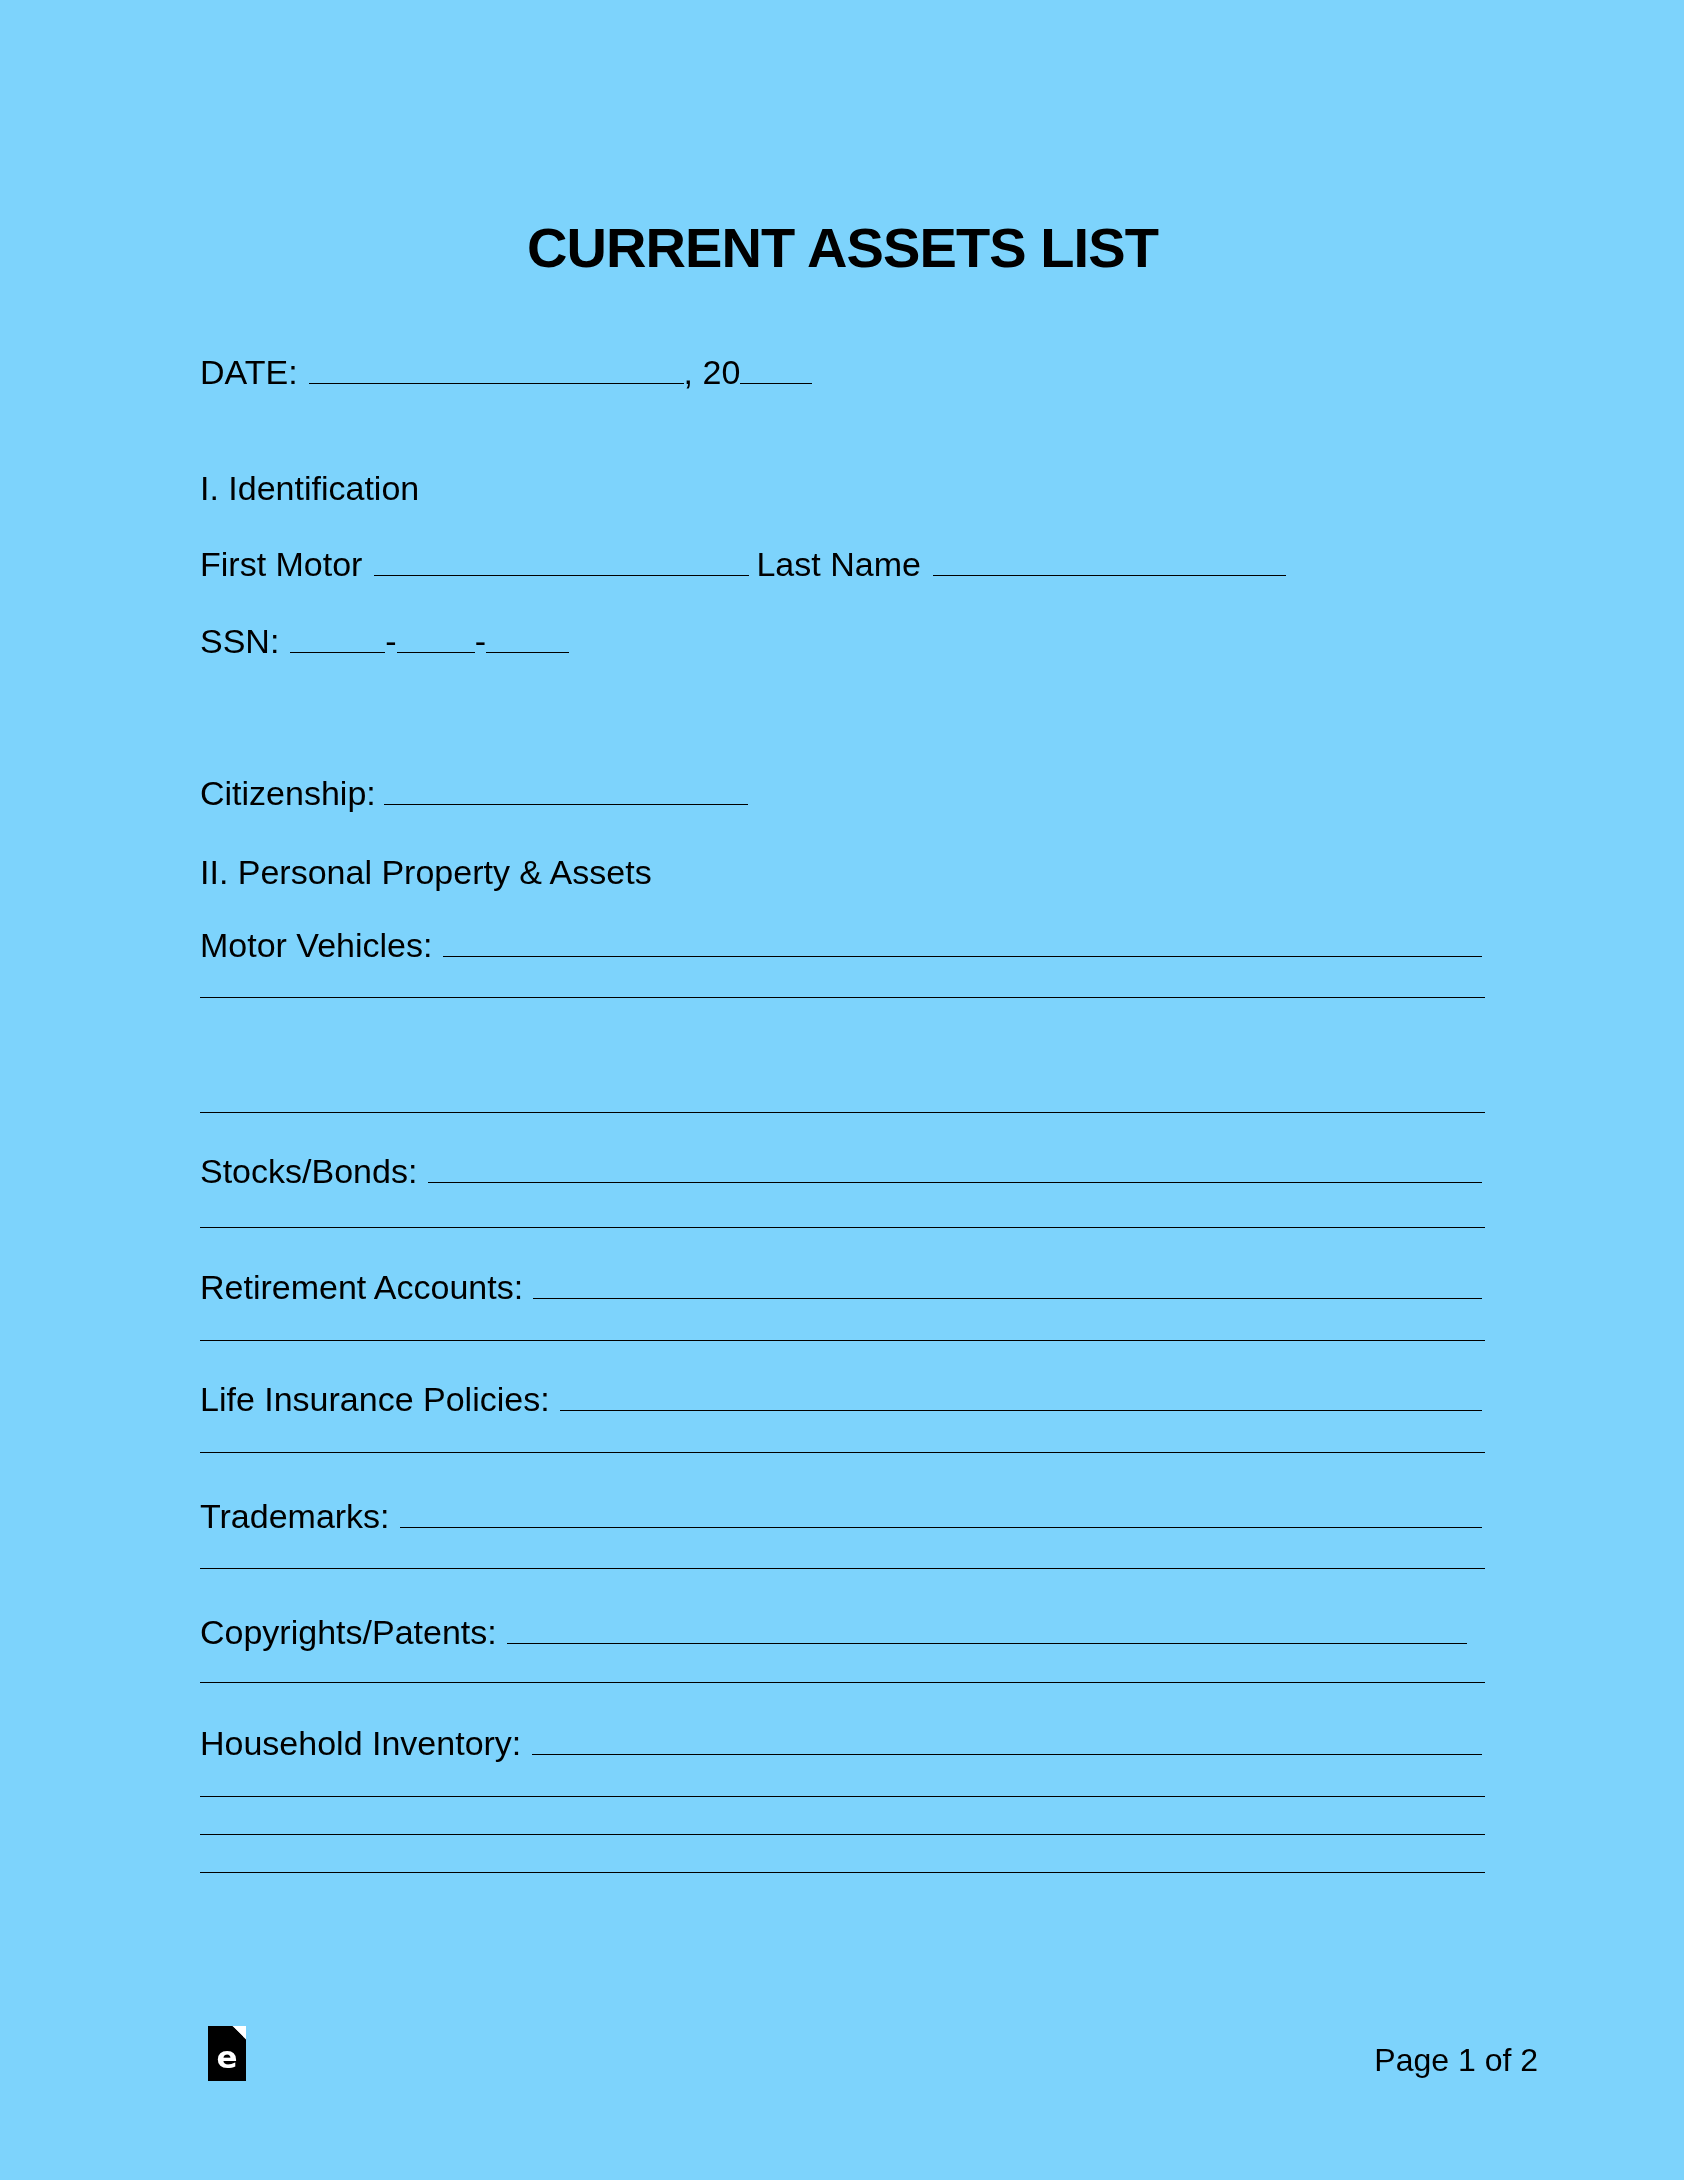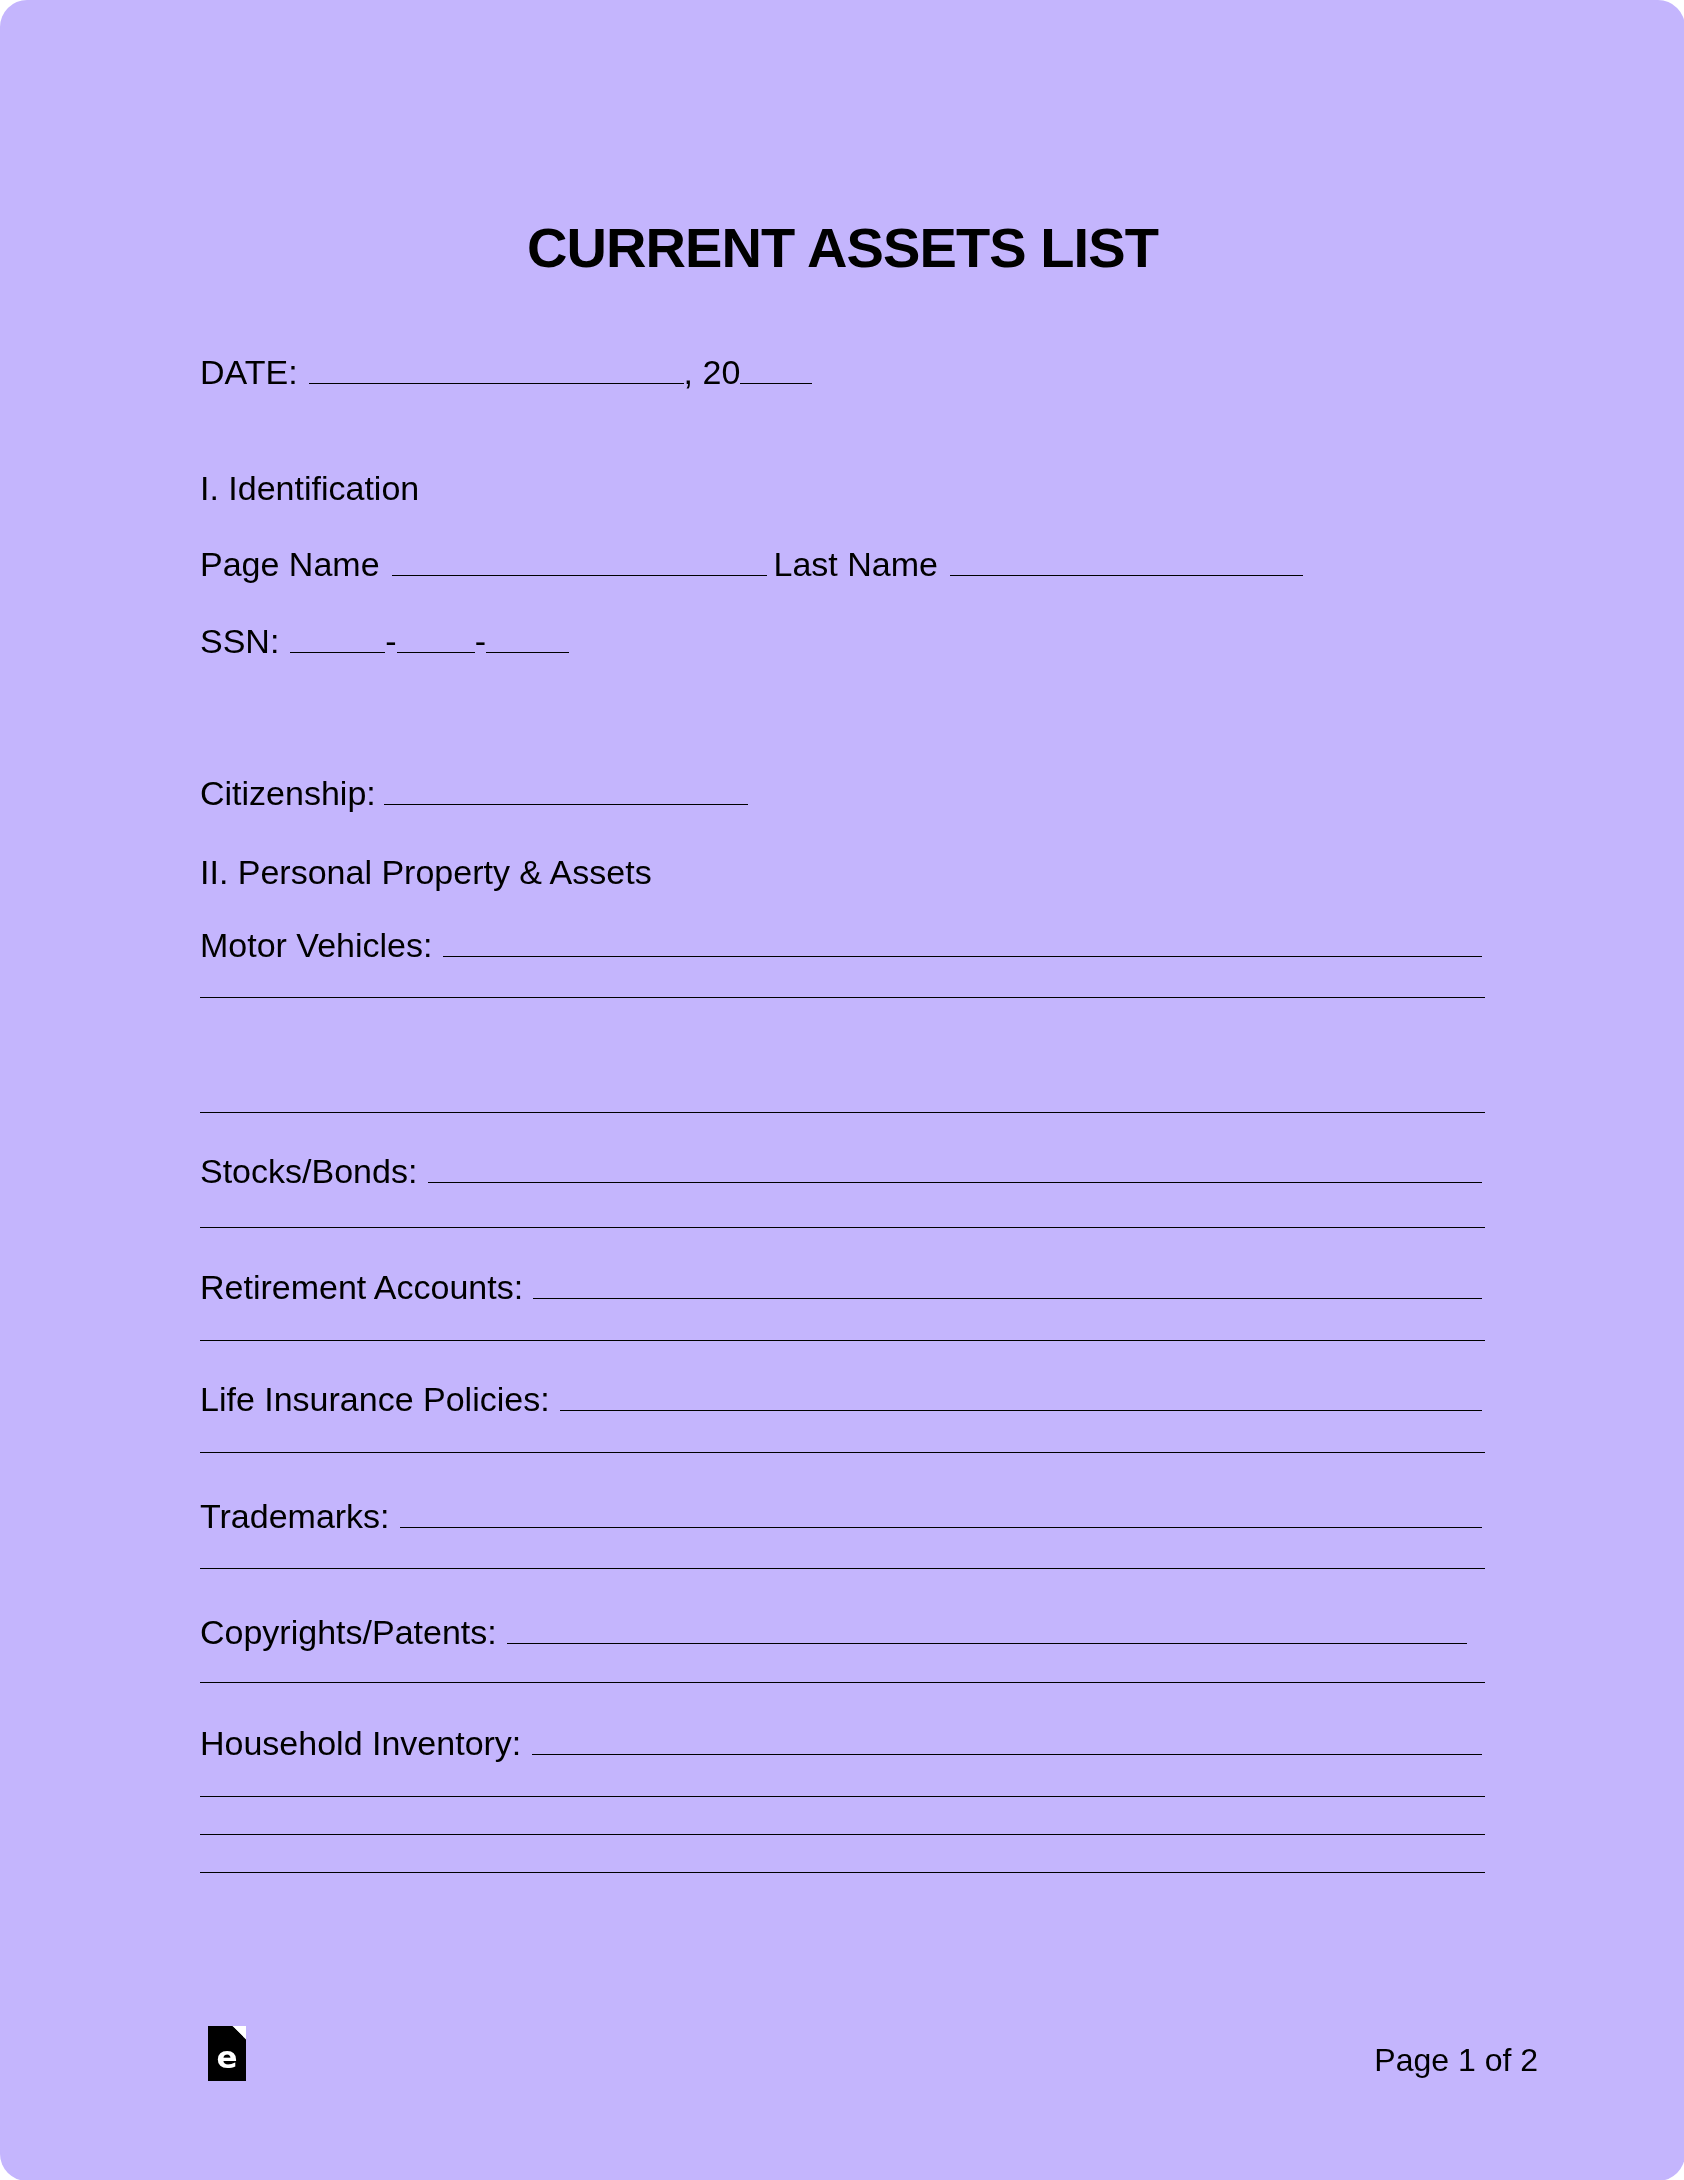--- a/index.html
+++ b/index.html
@@ -1,23 +1,22 @@
 <!DOCTYPE html>
 <html style="font-size:13.6px"><head>
 <meta charset="utf-8">
 <style>
   html,body { margin:0; padding:0; background:#ffffff; }
   .page {
     position:relative;
     width:1685px; height:2181px;
-    background:#c4b5fd;
+    background:#7dd3fc;
     overflow:hidden;
     font-family:"Liberation Sans","DejaVu Sans",sans-serif;
     color:#000;
-    border-radius:27px;
   }
   .title {
     position:absolute; top:218px; left:0; width:100%;
     margin:0; text-align:center;
     font-size:56px; line-height:60px; font-weight:bold;
     letter-spacing:-0.9px;
   }
   .row {
     position:absolute; left:200px;
     font-size:34px; line-height:39px;
@@ -74,21 +73,21 @@
   <div class="row" style="top:353px">
     <span class="b">DATE</span><span>:</span>
     <span class="line" style="width:375px;margin-left:11px"></span>
     <span>, 20</span>
     <span class="line" style="width:72px"></span>
   </div>
 
   <div class="row b" style="top:469px">I. Identification</div>
 
   <div class="row" style="top:545px">
-    <span>Page Name</span>
+    <span>First Motor</span>
     <span class="line" style="width:375px;margin-left:12px"></span>
     <span style="margin-left:7px">Last Name</span>
     <span class="line" style="width:353px;margin-left:12px"></span>
   </div>
 
   <div class="row" style="top:622px">
     <span>SSN:</span>
     <span class="line" style="width:95px;margin-left:11px"></span>
     <span>-</span>
     <span class="line" style="width:78px"></span>

